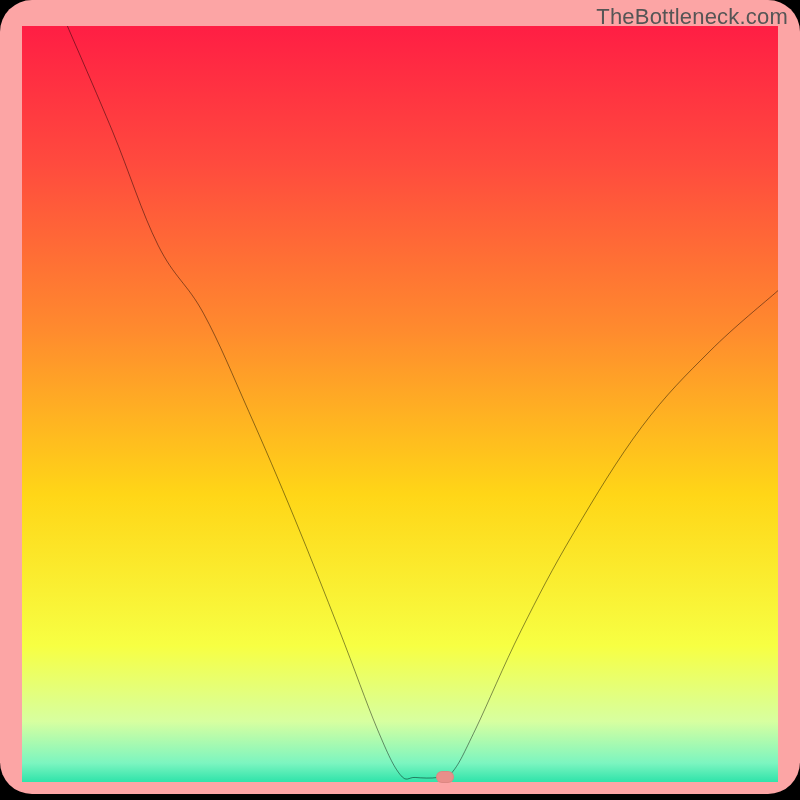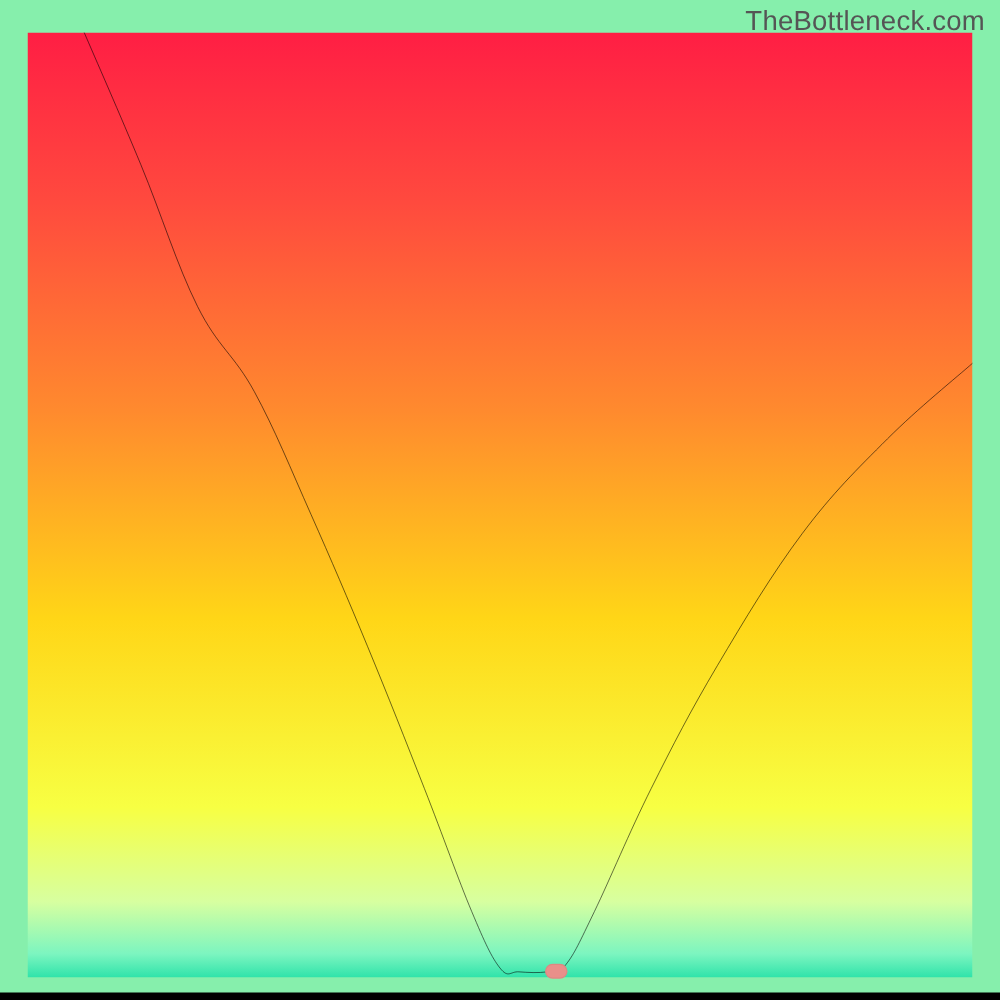--- a/index.html
+++ b/index.html
@@ -8,21 +8,22 @@
     width: 800px;
     height: 800px;
     background: #000;
     font-family: Arial, Helvetica, sans-serif;
     overflow: hidden;
   }
   .frame {
     position: relative;
     width: 800px;
     height: 794px;
-    background: #86efac;
+    background: #fca5a5;
+    border-radius: 32px;
   }
   .watermark {
     position: absolute;
     top: 4px;
     right: 12px;
     color: #555;
     font-size: 22px;
     font-weight: 500;
     letter-spacing: 0.2px;
     z-index: 3;

